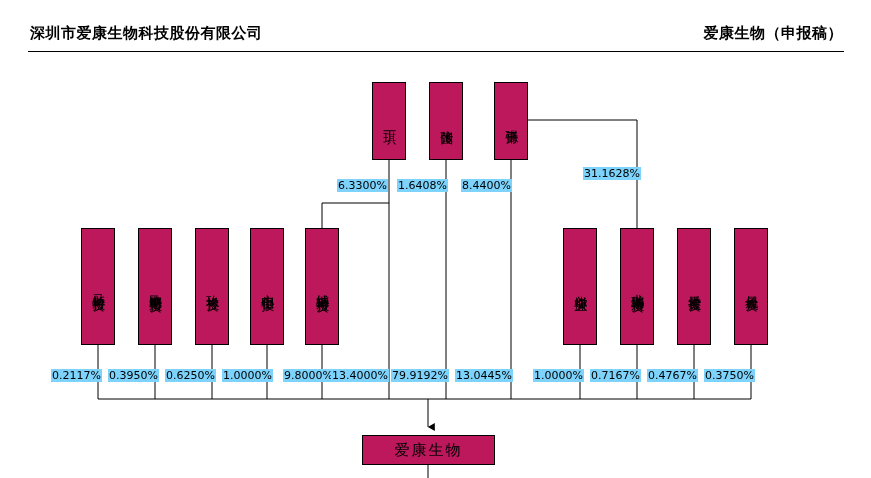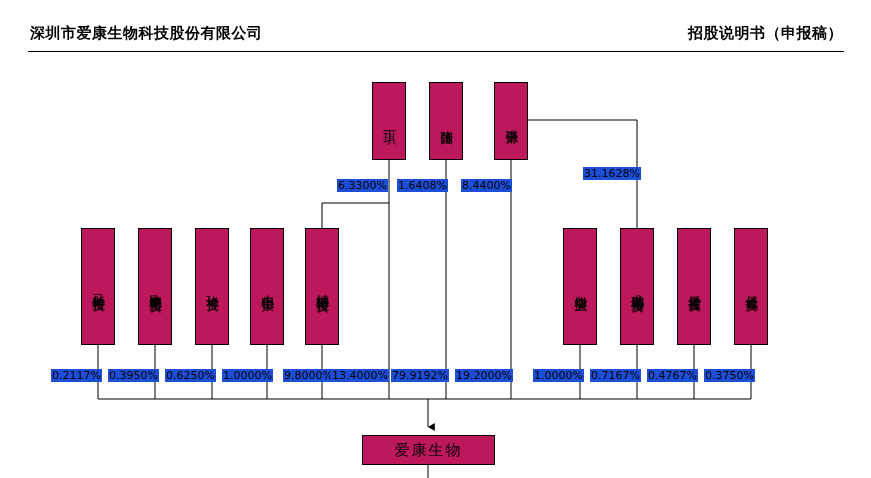--- a/index.html
+++ b/index.html
@@ -53,34 +53,34 @@
   .node.vert .txt{writing-mode:vertical-rl;text-orientation:upright;}
   .node.horiz{
     font-size:15px;letter-spacing:2px;
   }
   .pct{
     position:absolute;
     font-size:11px;
     font-family:"DejaVu Sans","Liberation Sans",sans-serif;
     white-space:nowrap;
     z-index:4;
-    background:#1d4ed8;
+    background:#7dd3fc;
     padding:0 1px;
   }
   svg#wires{
     position:absolute;left:0;top:0;width:871px;height:478px;
     z-index:1;
   }
 </style>
 </head>
 <body>
 
 <div id="header">
   <div class="hdr-left">深圳市爱康生物科技股份有限公司</div>
-  <div class="hdr-right">招股说明书（申报稿）</div>
+  <div class="hdr-right">爱康生物（申报稿）</div>
   <div class="hdr-rule"></div>
 </div>
 
 <div id="diagram">
 
   <svg id="wires" xmlns="http://www.w3.org/2000/svg">
     <defs>
       <marker id="arrow" markerWidth="9" markerHeight="9" refX="4.5" refY="7.4" orient="auto" markerUnits="userSpaceOnUse">
         <path d="M0.6,0.6 L4.5,7.6 L8.4,0.6 Z" fill="#000"></path>
       </marker>
@@ -164,19 +164,19 @@
   <div class="pct" style="left:461px;top:179px;">8.4400%</div>
   <div class="pct" style="left:583px;top:167px;">31.1628%</div>
 
   <div class="pct" style="left:51px;top:369px;">0.2117%</div>
   <div class="pct" style="left:108px;top:369px;">0.3950%</div>
   <div class="pct" style="left:165px;top:369px;">0.6250%</div>
   <div class="pct" style="left:222px;top:369px;">1.0000%</div>
   <div class="pct" style="left:283px;top:369px;text-align:right;">9.8000%</div>
   <div class="pct" style="left:331px;top:369px;">13.4000%</div>
   <div class="pct" style="left:391px;top:369px;">79.9192%</div>
-  <div class="pct" style="left:455px;top:369px;">19.2000%</div>
+  <div class="pct" style="left:455px;top:369px;">13.0445%</div>
   <div class="pct" style="left:533px;top:369px;">1.0000%</div>
   <div class="pct" style="left:590px;top:369px;">0.7167%</div>
   <div class="pct" style="left:647px;top:369px;">0.4767%</div>
   <div class="pct" style="left:704px;top:369px;">0.3750%</div>
 
 </div>
 
 </body></html>

